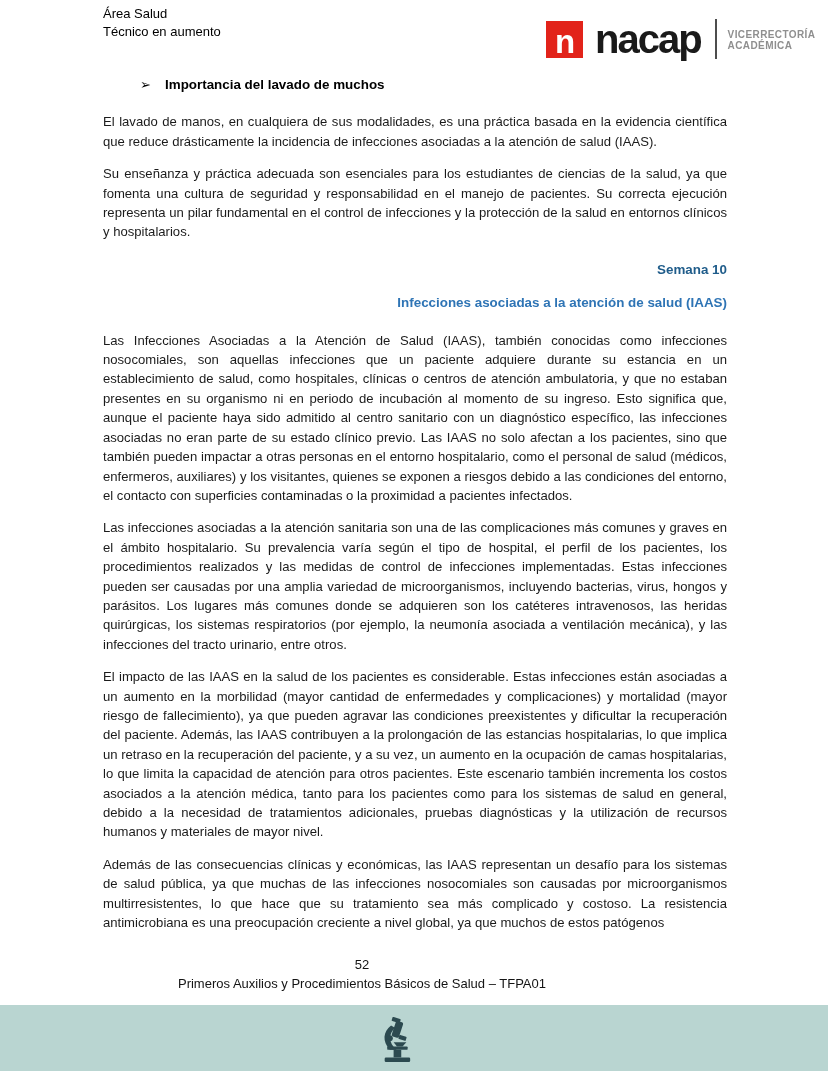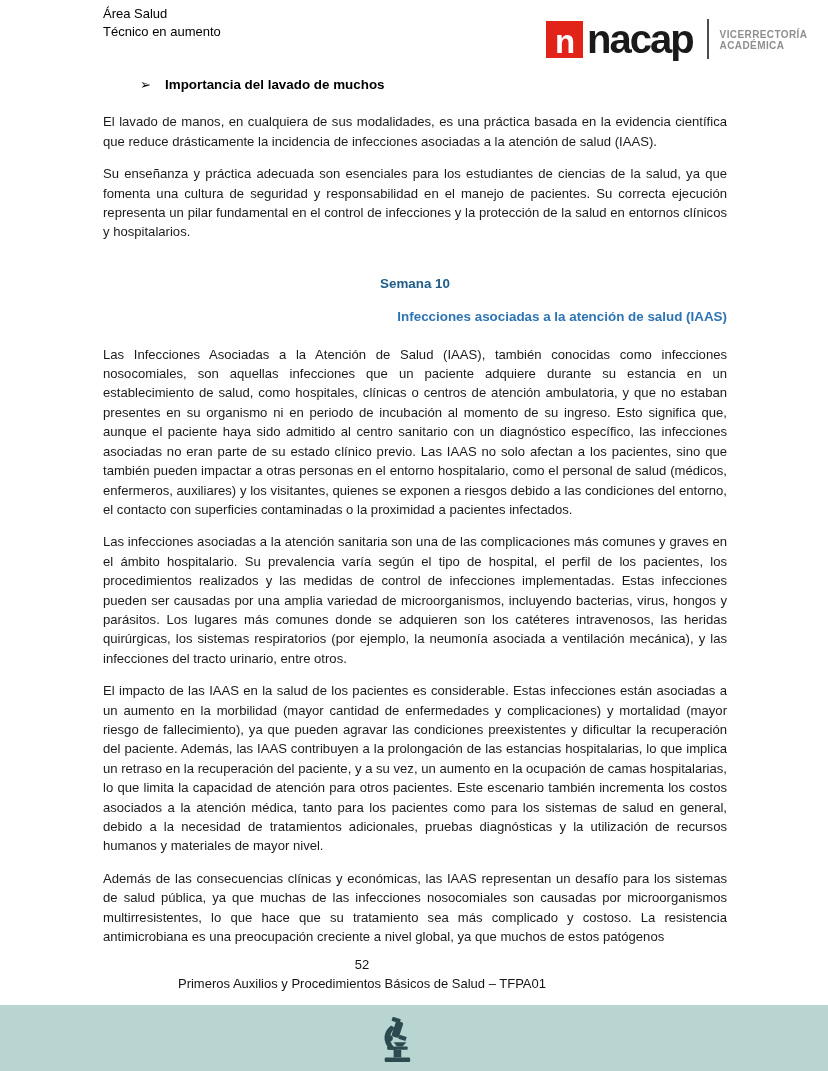--- a/index.html
+++ b/index.html
@@ -24,21 +24,21 @@
   .logo-square {
     width: 37px; height: 37px; background: #E2231A;
     display: flex; align-items: flex-end; justify-content: center;
   }
   .logo-square-letter {
     color: #ffffff; font-weight: bold; font-size: 33px; line-height: 33px;
     letter-spacing: -1px;
   }
   .logo-wordmark {
     font-weight: bold; font-size: 40px; line-height: 37px;
-    letter-spacing: -2px; color: #1a1a1a; margin-left: 4px;
+    letter-spacing: -2px; color: #1a1a1a; margin-left: 12px;
   }
   .logo-divider {
     width: 2px; height: 40px; background: #4d4d4d; margin: 0 11px 0 14px;
   }
   .logo-division {
     font-size: 10px; line-height: 11px; letter-spacing: 0.4px;
     color: #8f8f8f; font-weight: bold; padding-top: 2px;
   }
 
   
@@ -51,22 +51,22 @@
     position: relative; margin: 19px 0 0; padding-left: 62px;
     font-weight: bold; font-size: 13.4px; color: #000;
     text-align: left;
   }
   .bullet-head .marker {
     position: absolute; left: 37px; top: 0; font-weight: normal; font-size: 13px;
   }
   .content p { margin: 0 0 13px; }
   .content p.first-body { margin-top: 18px; }
   .week-label {
-    margin-top: 32px; font-weight: bold; font-size: 13.4px;
-    color: #1F5C8A; text-align: center;
+    margin-top: 18px; font-weight: bold; font-size: 13.4px;
+    color: #1F5C8A; text-align: right;
   }
   .section-title {
     margin: 14px 0 0 45px; font-weight: bold; font-size: 13.4px;
     color: #2E74B5; text-align: right;
   }
   .section p.sec-first { margin-top: 18px; }
 
   
   .page-footer {
     position: absolute; left: 0; width: 724px; top: 956px;

